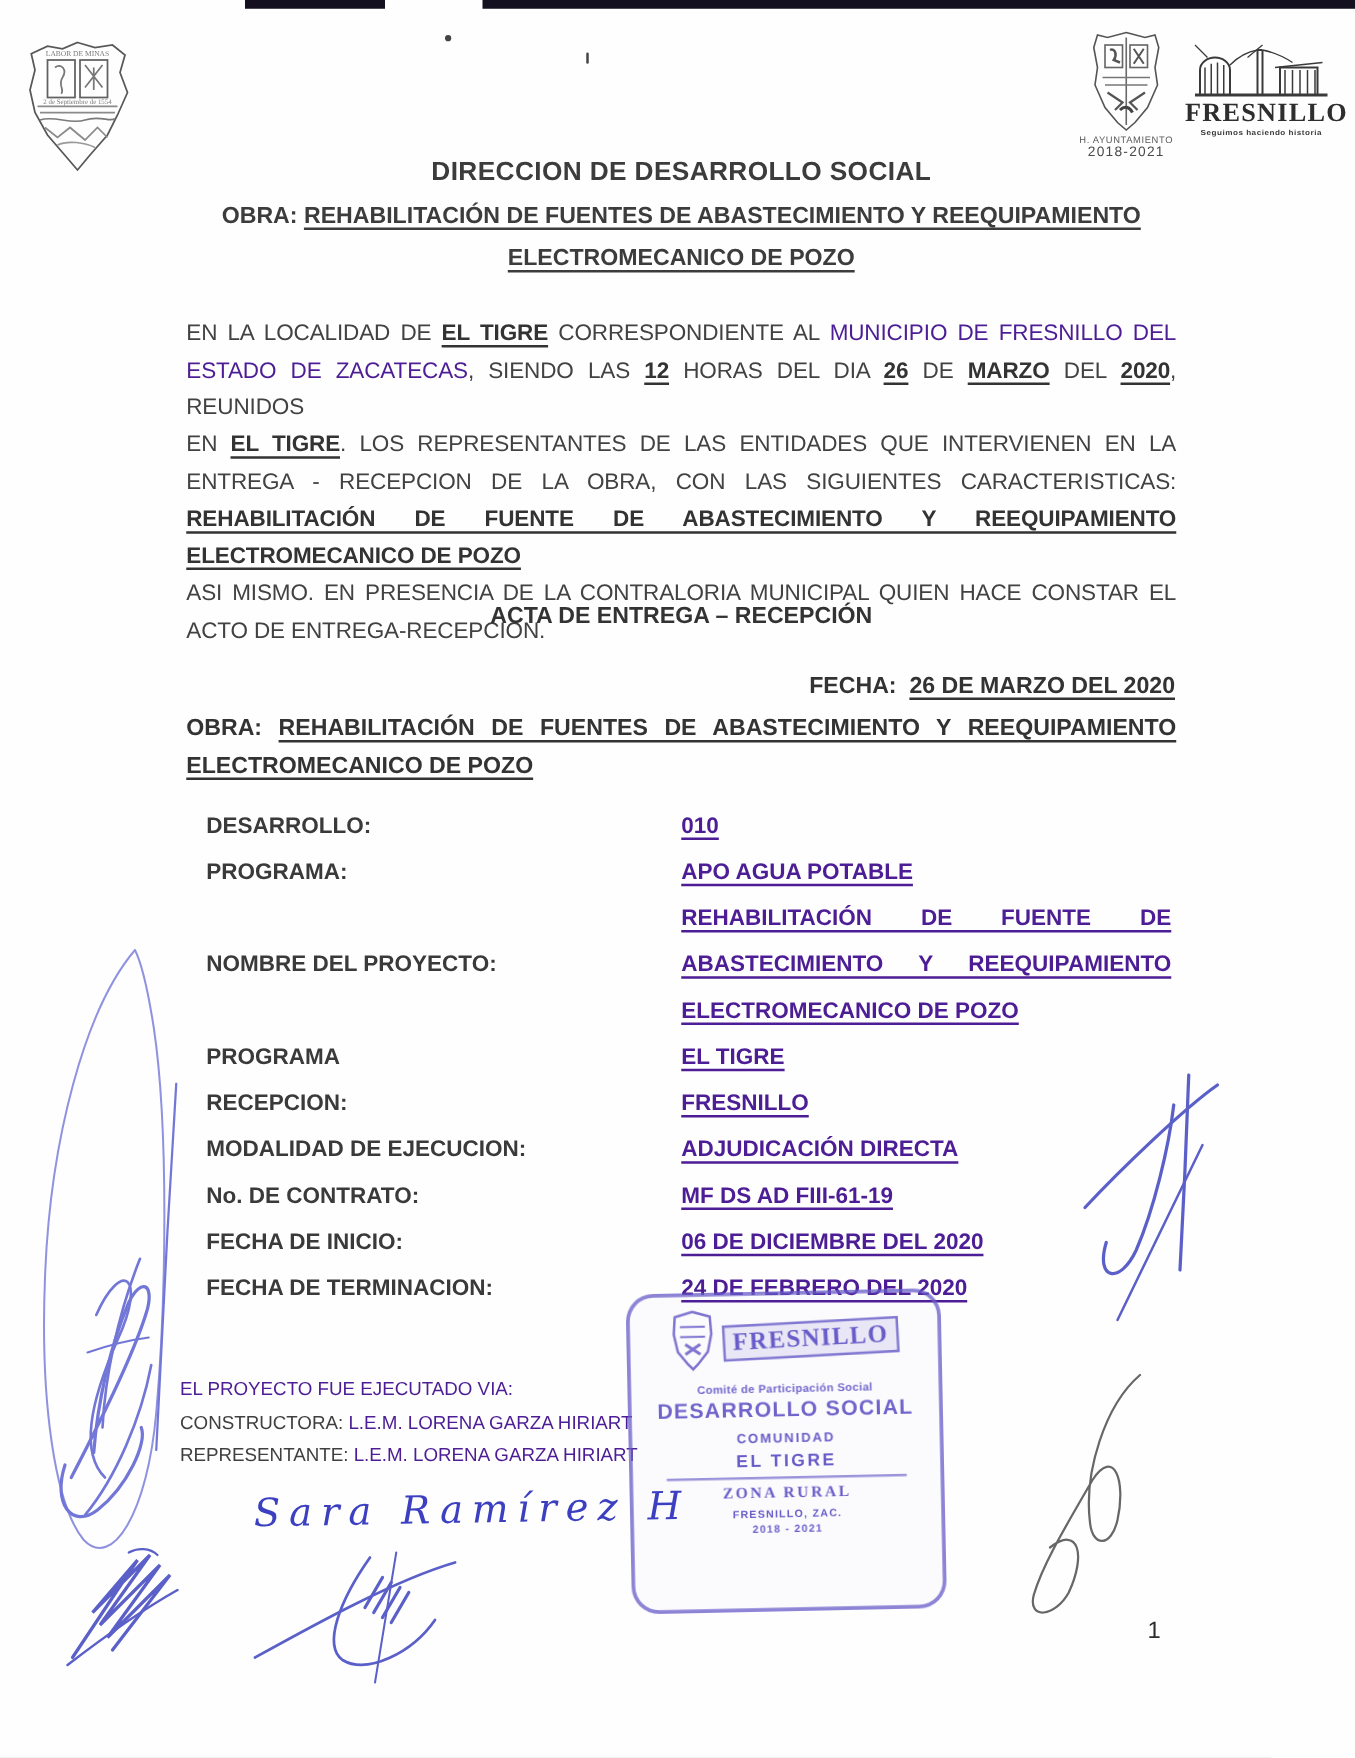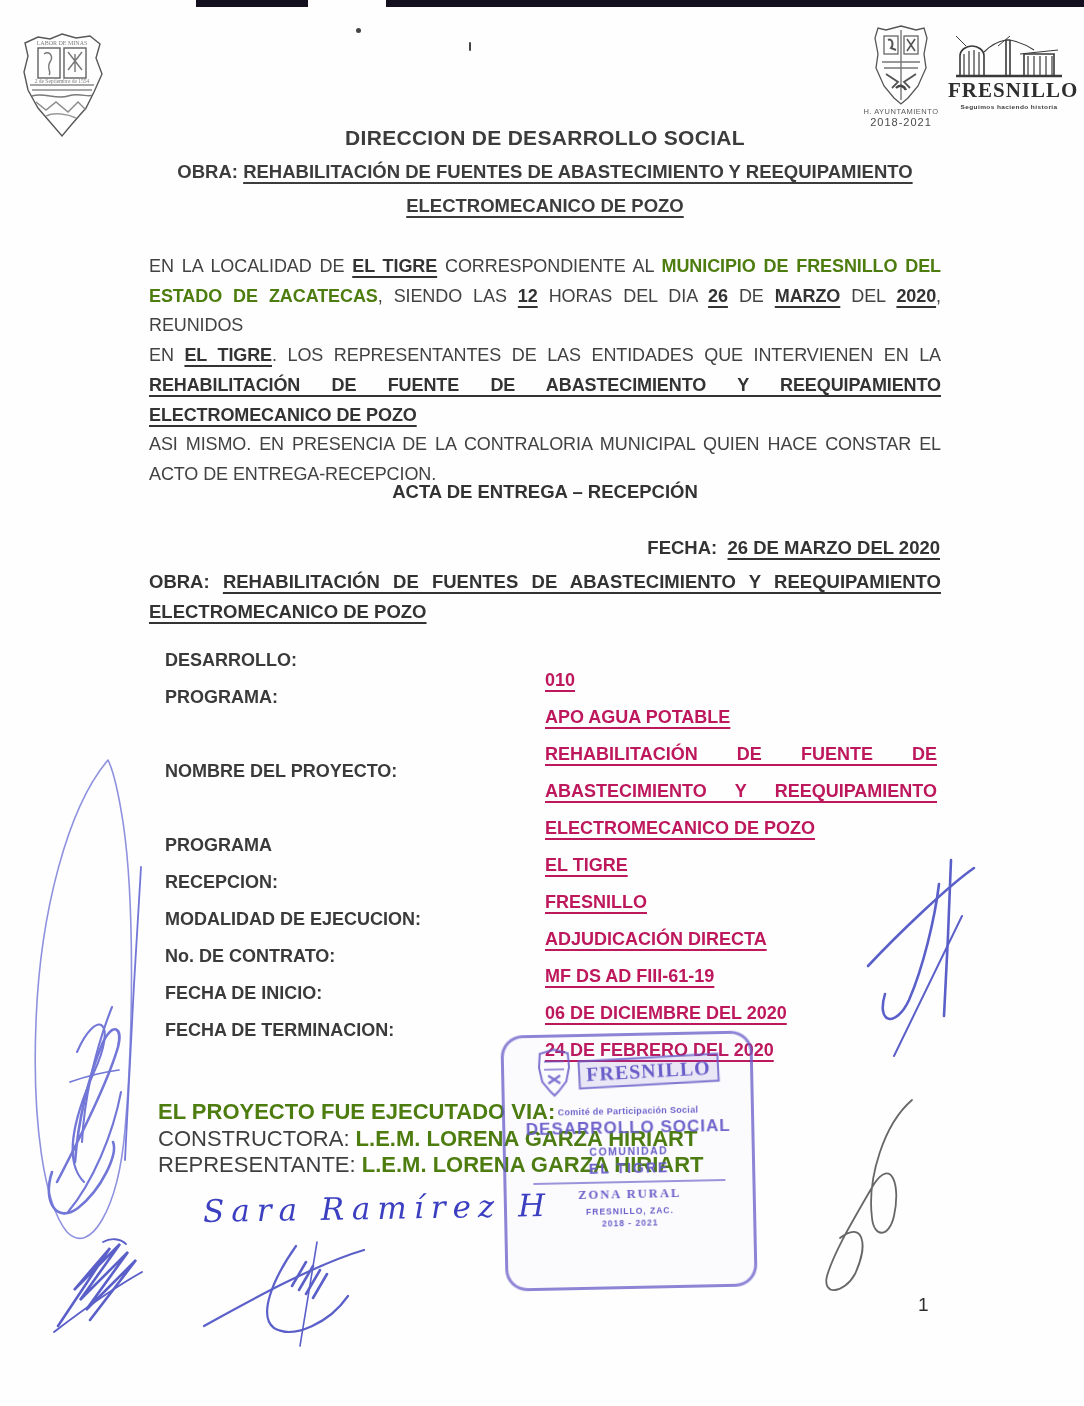--- a/index.html
+++ b/index.html
@@ -21,33 +21,33 @@
   .t1{font-size:22px;font-weight:bold;letter-spacing:.3px;margin-bottom:9px;}
   .t2{font-size:21px;font-weight:bold;letter-spacing:.3px;margin-bottom:11px;}
   .t3{font-size:18.5px;font-weight:bold;margin-bottom:12px;}
   .t4{font-size:18.5px;font-weight:bold;}
   .u{text-decoration:underline;text-decoration-thickness:1.8px;text-underline-offset:4px;}
   
   .intro{position:absolute;left:149px;top:252px;width:792px;font-size:18px;line-height:29.7px;
          letter-spacing:-.1px;color:#424242;}
   .jline{text-align:justify;text-align-last:justify;}
   .lline{text-align:left;}
-  .b{font-weight:bold;color:#4d7c0f;}
+  .b{font-weight:normal;color:#4c1d95;}
   .bu{font-weight:bold;color:#333;text-decoration:underline;text-decoration-thickness:1.8px;text-underline-offset:4px;}
   .acta{position:absolute;left:150px;top:481px;width:790px;text-align:center;
         font-size:18.5px;font-weight:bold;color:#333;}
   
   .fecha{position:absolute;left:150px;top:537px;width:790px;text-align:right;font-size:18.5px;font-weight:bold;color:#333;}
   .obra2{position:absolute;left:149px;top:567px;width:792px;font-size:18.5px;font-weight:bold;color:#333;line-height:30px;}
   
   .flabel{position:absolute;left:165px;font-size:18px;font-weight:bold;color:#3a3a3a;white-space:nowrap;}
-  .fvalue{position:absolute;left:545px;width:392px;font-size:18px;font-weight:bold;color:#be185d;margin-top:20px;}
+  .fvalue{position:absolute;left:545px;width:392px;font-size:18px;font-weight:bold;color:#4c1d95;}
   .fvalue.jv{text-align:justify;text-align-last:justify;}
   
-  .footer{position:absolute;left:158px;top:1099px;width:600px;font-size:22px;line-height:26.5px;color:#3f3f3f;}
+  .footer{position:absolute;left:144px;top:1099px;width:600px;font-size:15px;line-height:26.5px;color:#3f3f3f;}
   
   .stamp{position:absolute;left:503px;top:1033px;width:252px;height:256px;
          border:3px solid rgba(104,92,200,.75);border-radius:22px;transform:rotate(-1.2deg);
          color:#685cc8;text-align:center;font-weight:bold;filter:blur(.35px);
          background:rgba(108,95,200,.02);box-sizing:border-box;padding-top:4px;}
   .stamp .slogo{display:flex;align-items:center;justify-content:center;gap:6px;height:62px;}
   .stamp .sbrand{font-family:"Liberation Serif", serif;font-size:20px;letter-spacing:1px;
                  border:2px solid rgba(104,92,200,.8);padding:1px 6px;transform:rotate(-2deg);
                  background:rgba(104,92,200,.12);}
   .stamp .s1{font-size:9px;letter-spacing:.3px;margin-top:4px;opacity:.95;}
@@ -129,20 +129,21 @@
   <div class="titles">
     <div class="t2">DIRECCION DE DESARROLLO SOCIAL</div>
     <div class="t3"><span>OBRA: </span><span class="u">REHABILITACIÓN DE FUENTES DE ABASTECIMIENTO Y REEQUIPAMIENTO</span></div>
     <div class="t4"><span class="u">ELECTROMECANICO DE POZO</span></div>
   </div>
 
   <div class="intro">
     <div class="jline"><span>EN LA LOCALIDAD DE </span><span class="bu">EL TIGRE</span><span> CORRESPONDIENTE AL </span><span class="b">MUNICIPIO DE FRESNILLO DEL</span></div>
     <div class="jline"><span class="b">ESTADO DE ZACATECAS</span><span>, SIENDO LAS </span><span class="bu">12</span><span> HORAS DEL DIA </span><span class="bu">26</span><span> DE </span><span class="bu">MARZO</span><span> DEL </span><span class="bu">2020</span><span>, REUNIDOS</span></div>
     <div class="jline"><span>EN </span><span class="bu">EL TIGRE</span><span>. LOS REPRESENTANTES DE LAS ENTIDADES QUE INTERVIENEN EN LA</span></div>
+    <div class="jline"><span>ENTREGA - RECEPCION DE LA OBRA, CON LAS SIGUIENTES CARACTERISTICAS:</span></div>
     <div class="jline"><span class="bu">REHABILITACIÓN DE FUENTE DE ABASTECIMIENTO Y REEQUIPAMIENTO</span></div>
     <div class="lline"><span class="bu">ELECTROMECANICO DE POZO</span></div>
     <div class="jline"><span>ASI MISMO. EN PRESENCIA DE LA CONTRALORIA MUNICIPAL QUIEN HACE CONSTAR EL</span></div>
     <div class="lline"><span>ACTO DE ENTREGA-RECEPCION.</span></div>
   </div>
 
   <div class="acta">ACTA DE ENTREGA – RECEPCIÓN</div>
 
   <div class="fecha">
     <span>FECHA:</span>&nbsp;

